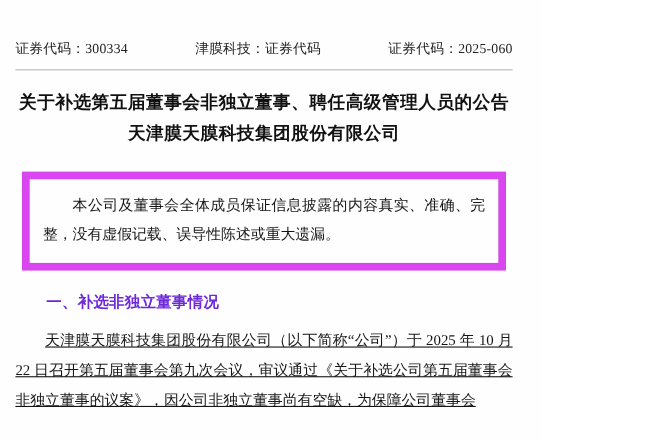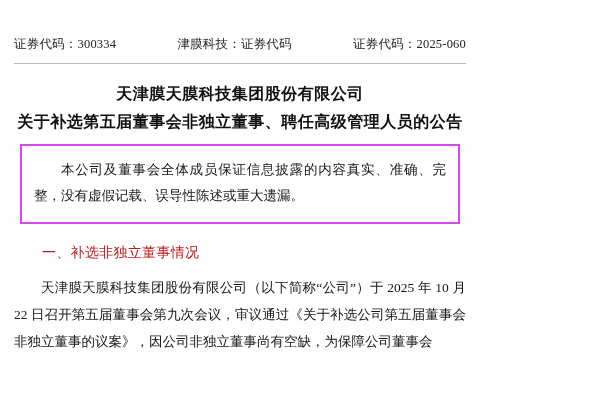--- a/index.html
+++ b/index.html
@@ -45,50 +45,51 @@
     text-align: center;
   }
   .title-line {
     font-size: 16px;
     font-weight: bold;
     letter-spacing: 0.5px;
     line-height: 1.75;
     color: #111;
   }
   .notice-box {
-    margin: 8px 6px 0 6px;
-    border: 2px solid #d946ef;
+    margin: 20px 6px 0 6px;
+    border: 7px solid #d946ef;
     padding: 11px 12px 12px 12px;
     box-sizing: border-box;
   }
   .notice-text {
     font-size: 13.5px;
     line-height: 1.95;
     text-align: justify;
     text-justify: inter-ideograph;
     text-indent: 2em;
     color: #151515;
     margin: 0;
   }
   .section-title {
     margin: 20px 0 0 0;
     font-size: 14px;
-    font-weight: normal;
+    font-weight: bold;
     text-indent: 2em;
-    color: #b91c1c;
+    color: #6d28d9;
     letter-spacing: 0.3px;
   }
   .body-para {
     margin: 12px 0 0 0;
     font-size: 13.5px;
     line-height: 2.0;
     text-align: justify;
     text-justify: inter-ideograph;
     text-indent: 2em;
     color: #151515;
+    text-decoration: underline;
   }
 </style>
 </head>
 <body>
 
 <div class="page">
 
   <div class="header-row">
     <div class="header-cell">
       <span class="lbl">证券代码：</span><span class="val">300334</span>
@@ -97,22 +98,22 @@
       <span class="lbl">津膜科技：</span><span class="val">证券代码</span>
     </div>
     <div class="header-cell">
       <span class="lbl">证券代码：</span><span class="val">2025-060</span>
     </div>
   </div>
 
   <hr class="rule">
 
   <div class="title-block">
+    <div class="title-line">关于补选第五届董事会非独立董事、聘任高级管理人员的公告</div>
     <div class="title-line">天津膜天膜科技集团股份有限公司</div>
-    <div class="title-line">关于补选第五届董事会非独立董事、聘任高级管理人员的公告</div>
   </div>
 
   <div class="notice-box">
     <p class="notice-text">本公司及董事会全体成员保证信息披露的内容真实、准确、完整，没有虚假记载、误导性陈述或重大遗漏。</p>
   </div>
 
   <div class="section-title">一、补选非独立董事情况</div>
   <p class="body-para">天津膜天膜科技集团股份有限公司（以下简称“公司”）于 2025 年 10 月 22 日召开第五届董事会第九次会议，审议通过《关于补选公司第五届董事会非独立董事的议案》，因公司非独立董事尚有空缺，为保障公司董事会</p>
 
 </div>

